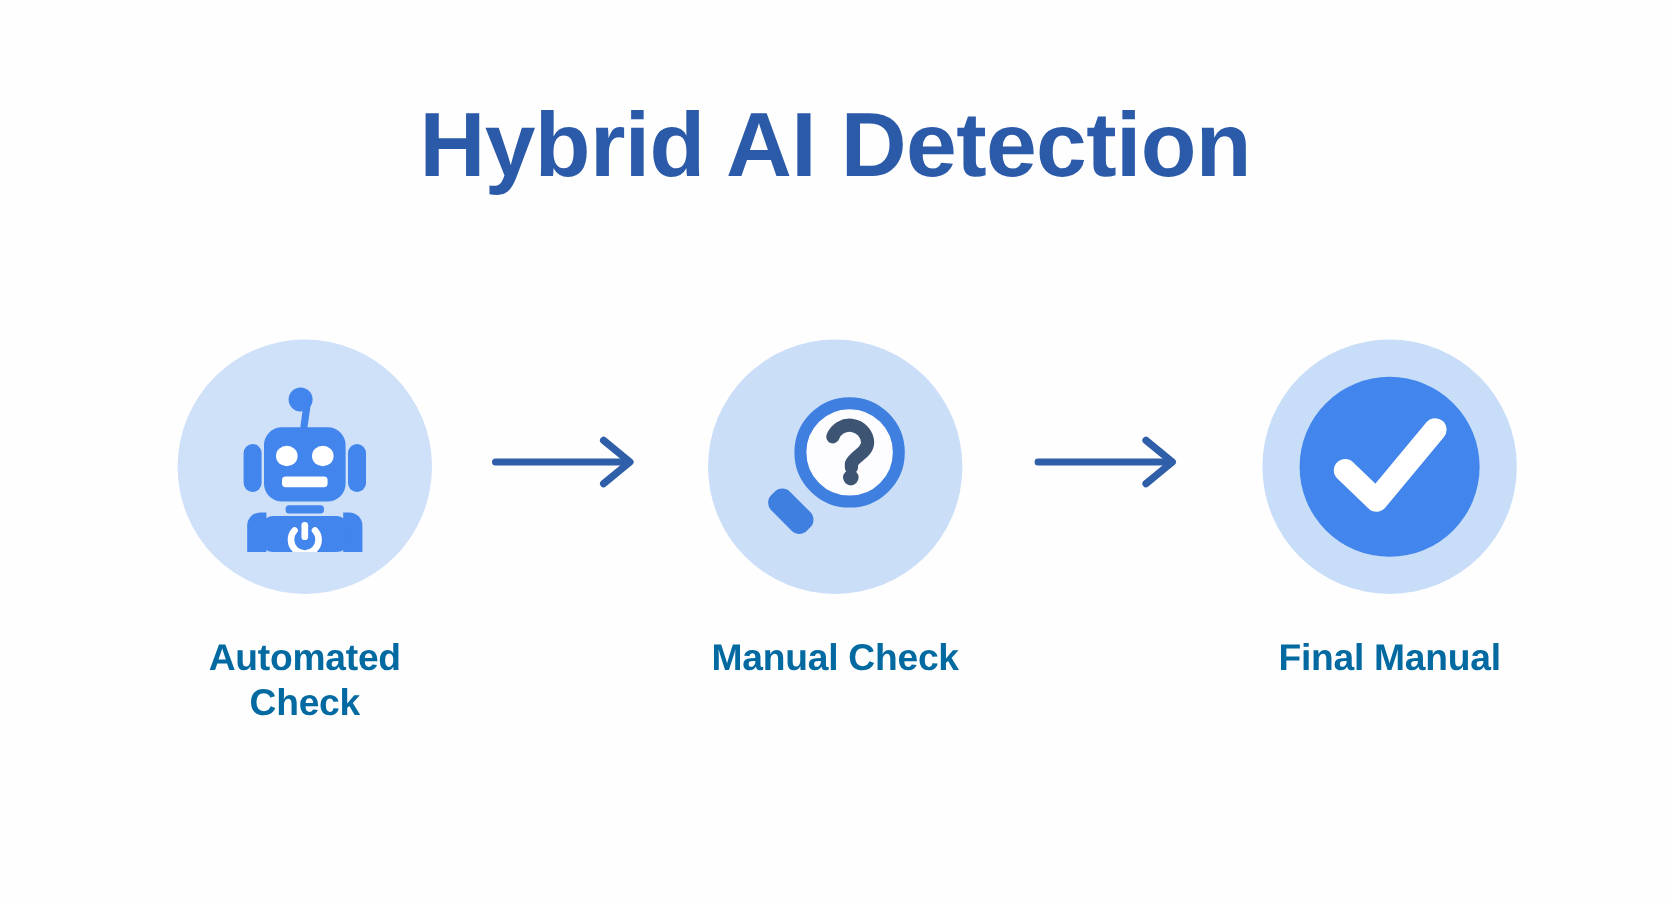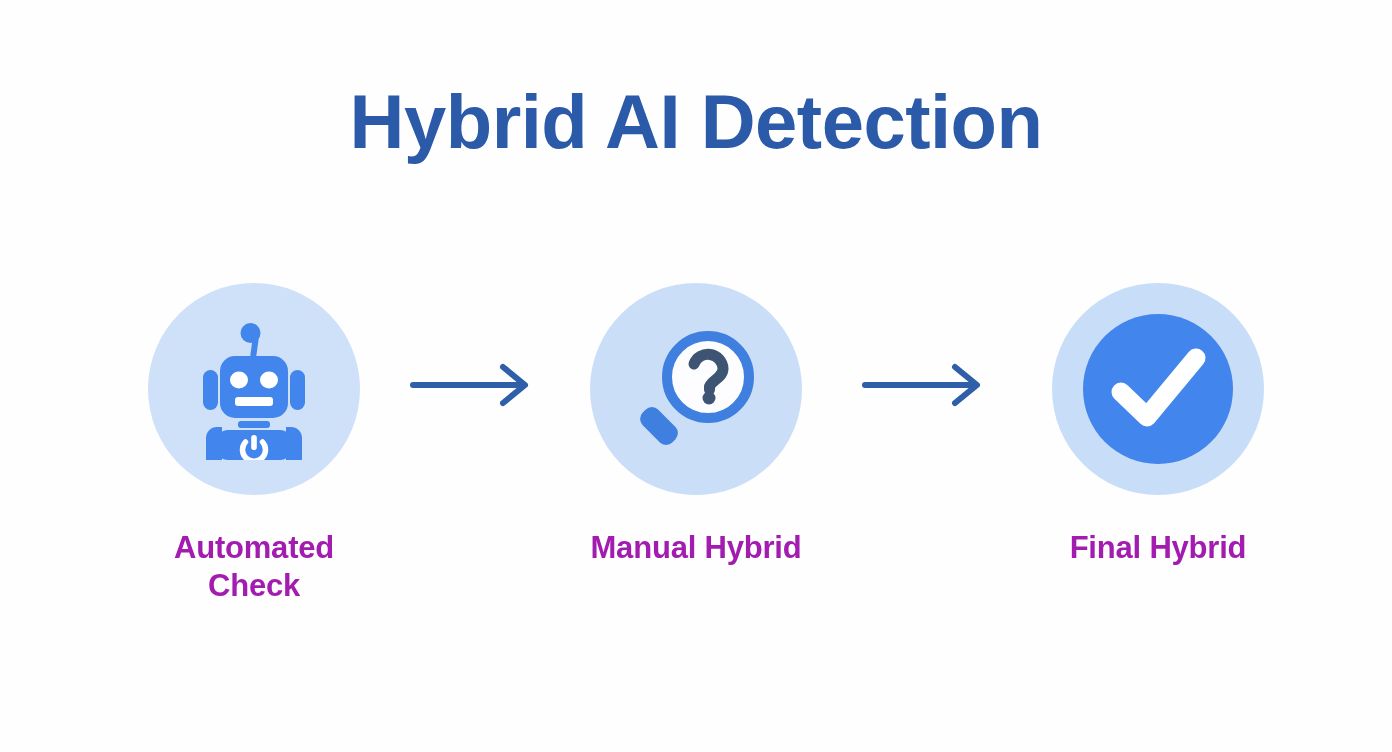--- a/index.html
+++ b/index.html
@@ -62,21 +62,21 @@
     align-items: center;
     justify-content: center;
   }
   .circle-2 { background: #cbdef8; }
   .circle-3 { background: #c7ddf8; }
 
   .step-label {
     margin-top: 34px;
     font-size: 31px;
     font-weight: bold;
-    color: #a21caf;
+    color: #0369a1;
     line-height: 1.24;
     letter-spacing: -0.2px;
   }
 
   
   .arrow {
     position: absolute;
     top: 355px;
     width: 130px;
     height: 60px;
@@ -140,35 +140,35 @@
             <circle cx="82" cy="58" r="41" fill="#fdfdff"></circle>
 
             <circle cx="82" cy="58" r="41" fill="none" stroke="#3f7fe0" stroke-width="10"></circle>
 
             <path d="M68 45 a15 15 0 0 1 29 4.5 c0 9 -11 11.5 -13.5 18 v3" fill="none" stroke="#3d5572" stroke-width="11" stroke-linecap="round" stroke-linejoin="round"></path>
             <circle cx="83" cy="79" r="6.5" fill="#3d5572"></circle>
           </svg>
         </span>
       </div>
       <div class="step-label">
-        <div>Manual Hybrid</div>
+        <div>Manual Check</div>
       </div>
     </div>
 
     <div class="step step-3">
       <div class="circle circle-3">
         <span>
           <svg width="154" height="154" viewBox="0 0 154 154">
             <circle cx="77" cy="77" r="75" fill="#4285ec"></circle>
             <path d="M40 80 L66 105 L115 46" fill="none" stroke="#ffffff" stroke-width="19" stroke-linecap="round" stroke-linejoin="round"></path>
           </svg>
         </span>
       </div>
       <div class="step-label">
-        <div>Final Hybrid</div>
+        <div>Final Manual</div>
       </div>
     </div>
 
   </div>
 
   <div class="arrow arrow-1">
     <svg width="130" height="60" viewBox="0 0 130 60">
       <path d="M3 30 H108" stroke="#2f5fa8" stroke-width="6" stroke-linecap="round" fill="none"></path>
       <path d="M93 12 L115 30 L93 48" stroke="#2f5fa8" stroke-width="6" stroke-linecap="round" stroke-linejoin="round" fill="none"></path>
     </svg>

